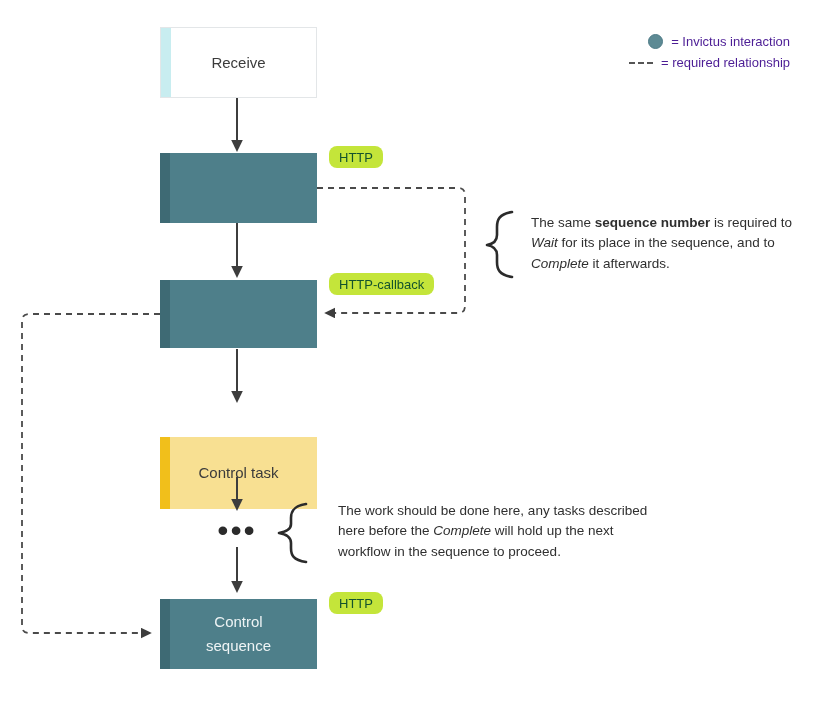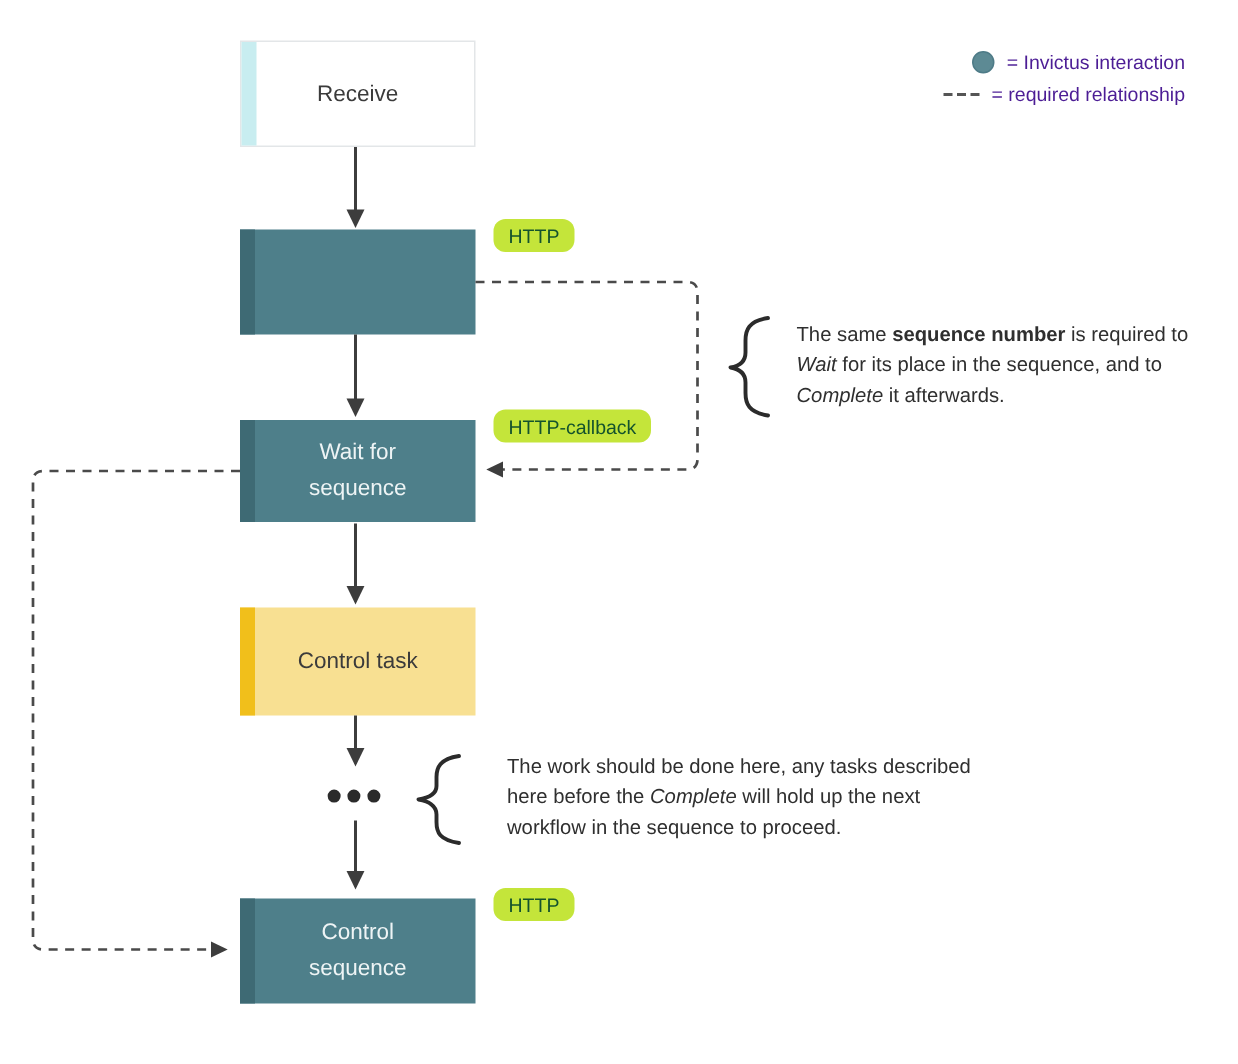--- a/index.html
+++ b/index.html
@@ -14,21 +14,21 @@
   .node .label { text-align:center; font-size:15px; line-height:1.6; max-width:104px; }
 
   .teal { background:#4e7f8a; }
   .teal .strip { background:#3e6a74; }
   .teal .label { color:#eef4f5; }
 
   .trigger { background:#ffffff; border:1px solid #e3e6e8; }
   .trigger .strip { background:#c8edf0; }
   .trigger .label { color:#3b3b3b; }
 
-  .yellow { background:#f8e092; }
+  .yellow { background:#f8e092;margin-top:32px; }
   .yellow .strip { background:#f1bf1b; }
   .yellow .label { color:#3b3b3b; }
 
   .badge {
     position:absolute; left:132px; top:-7px; background:#c4e53a; color:#14532d;
     font-size:13px; line-height:1; padding:5px 10px 4px; border-radius:8px;
     white-space:nowrap; z-index:4;margin-left:37px;
   }
 
   .legend { position:absolute; top:28px; right:35px; display:flex; flex-direction:column; align-items:flex-end; z-index:2; }
@@ -89,21 +89,20 @@
     <div class="label">Receive</div>
   </div>
 
   <div class="node teal" style="left:160px; top:153px; width:157px; height:70px;">
     <span class="strip"></span>
     <span class="badge">HTTP</span>
   </div>
 
   <div class="node teal" style="left:160px; top:280px; width:157px; height:68px;">
     <span class="strip"></span>
-    <div class="label">Wait for sequence</div>
     <span class="badge">HTTP-callback</span>
   </div>
 
   <div class="node yellow" style="left:160px; top:405px; width:157px; height:72px;">
     <span class="strip"></span>
     <div class="label">Control task</div>
   </div>
 
   <div class="dots">•••</div>
 

